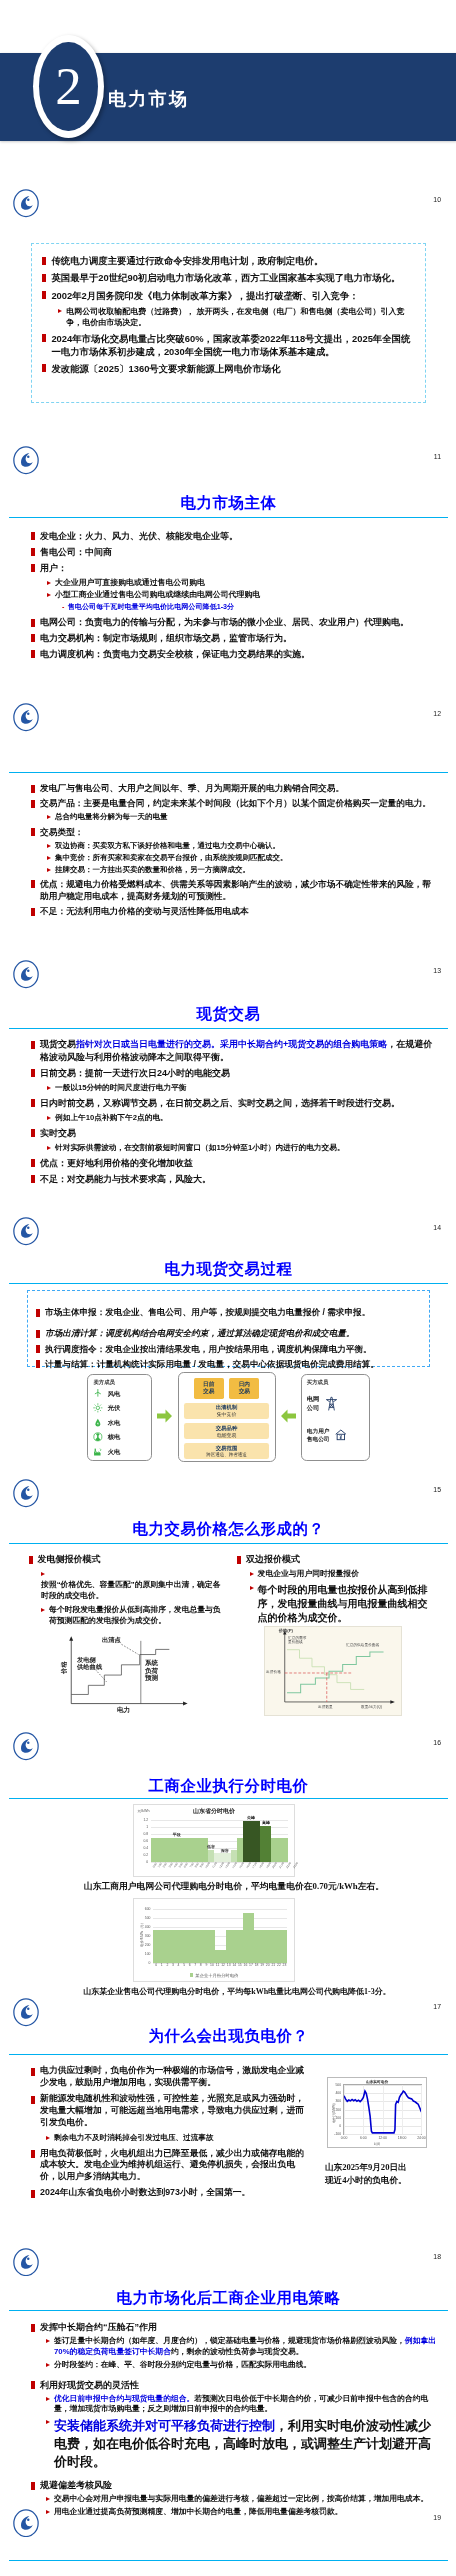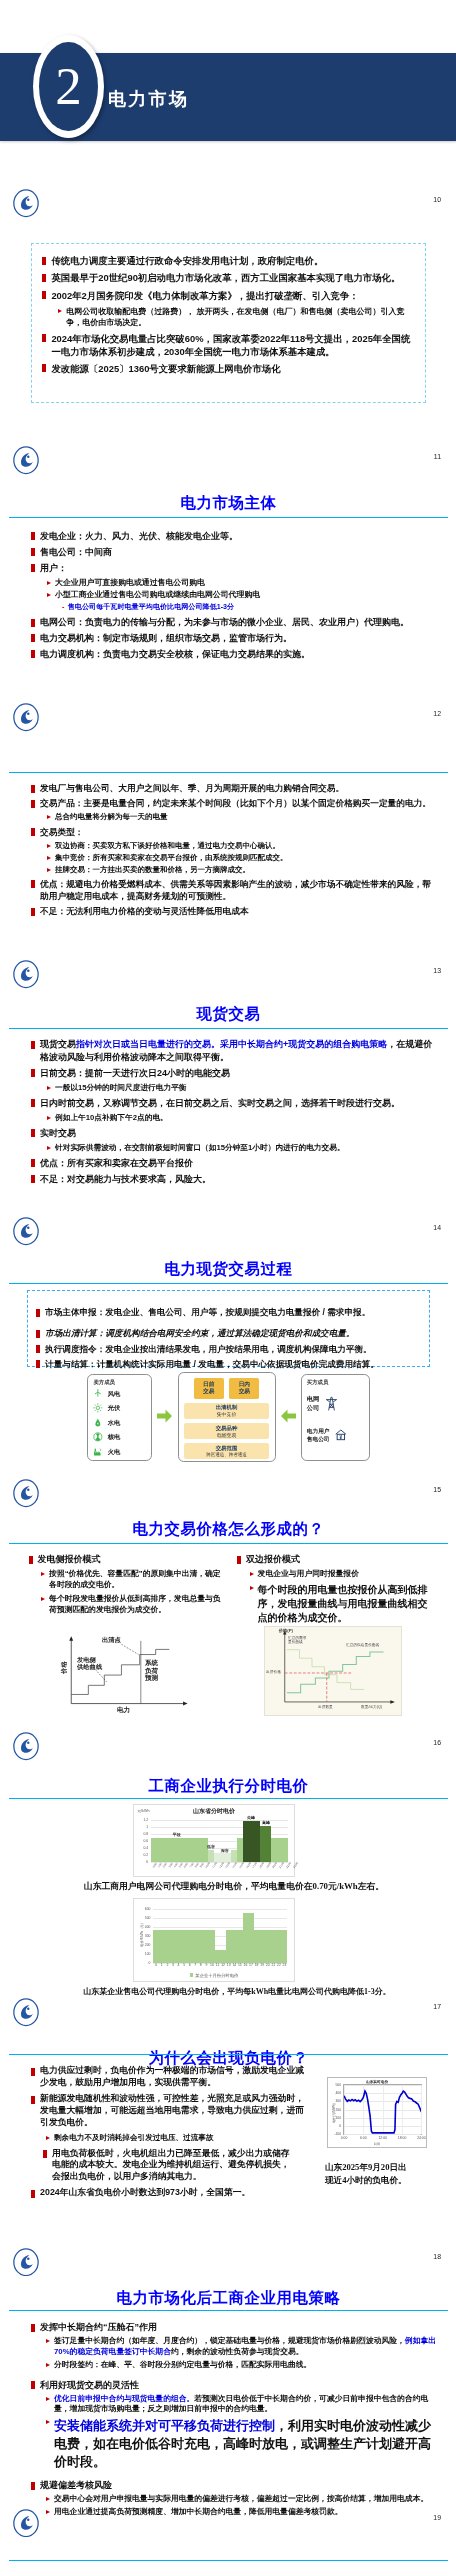--- a/index.html
+++ b/index.html
@@ -259,21 +259,21 @@
       <div class="b1row" style="margin:3.4px 0;">
           <span class="mk1"></span>
           <div class="t1">实时交易</div>
         </div>
       <div class="b2row" style="margin:1.1px 0 1.1px 16px;font-size:7.7px;">
           <span class="mk2"></span>
           <div class="t2">针对实际供需波动，在交割前极短时间窗口（如15分钟至1小时）内进行的电力交易。</div>
         </div>
       <div class="b1row" style="margin:3.4px 0;">
           <span class="mk1"></span>
-          <div class="t1">优点：所有买家和卖家在交易平台报价</div>
+          <div class="t1">优点：更好地利用价格的变化增加收益</div>
         </div>
       <div class="b1row" style="margin:3.4px 0;">
           <span class="mk1"></span>
           <div class="t1">不足：对交易能力与技术要求高，风险大。</div>
         </div>
     </div>
   </section>
 
   <section class="slide" style="top:1202px;height:263px;">
     <div class="logo">
@@ -428,21 +428,21 @@
         </svg>
     </div>
     <div class="pagenum">15</div>
     <h2 class="stitle" style="top:55px;">电力交易价格怎么形成的？</h2>
     <div class="underline" style="top:79px;"></div>
     <div class="content" style="left:28.5px;top:87px;width:194px;font-size:9px;">
       <div class="b1row" style="margin:2.3px 0;">
           <span class="mk1"></span>
           <div class="t1">发电侧报价模式</div>
         </div>
-      <div class="b2row" style="margin:3.4px 0 3.4px 12.6px;font-size:7.8px;">
+      <div class="b2row" style="margin:3.4px 0 3.4px 12.6px;font-size:7.8px;flex-direction:column;">
           <span class="mk2"></span>
           <div class="t2">按照“价格优先、容量匹配”的原则集中出清，确定各时段的成交电价。</div>
         </div>
       <div class="b2row" style="margin:3.4px 0 3.4px 12.6px;font-size:7.8px;">
           <span class="mk2"></span>
           <div class="t2">每个时段发电量报价从低到高排序，发电总量与负荷预测匹配的发电报价为成交价。</div>
         </div>
     </div>
     <div class="content" style="left:237px;top:87px;width:200px;font-size:9px;">
       <div class="b1row" style="margin:2.3px 0;">
@@ -674,36 +674,36 @@
 
   <section class="slide" style="top:1998px;height:237px;">
     <div class="logo" style="top:0px;">
       <svg width="26" height="28.5" viewBox="0 0 46 50">
           <ellipse cx="23" cy="25" rx="21.5" ry="23.5" fill="#fff" stroke="#2456A4" stroke-width="2.2"></ellipse>
           <path d="M15 33 C12 23 18 14 29 12 C23 17 21 21 23 26 C25 31 31 32 35 28 C32 36 21 40 15 33 Z" fill="#2456A4"></path>
           <circle cx="27" cy="19" r="2.2" fill="#2456A4"></circle>
         </svg>
     </div>
     <div class="pagenum" style="top:4.6px;">17</div>
-    <h2 class="stitle" style="top:50px;">为什么会出现负电价？</h2>
+    <h2 class="stitle" style="top:28px;">为什么会出现负电价？</h2>
     <div class="underline" style="top:56px;"></div>
     <div class="content" style="left:31px;top:65px;width:277px;font-size:8.8px;">
       <div class="b1row" style="margin:2.3px 0;">
           <span class="mk1"></span>
           <div class="t1" style="line-height:1.36;">电力供应过剩时，负电价作为一种极端的市场信号，激励发电企业减少发电，鼓励用户增加用电，实现供需平衡。</div>
         </div>
       <div class="b1row" style="margin:4px 0;">
           <span class="mk1"></span>
           <div class="t1" style="line-height:1.36;">新能源发电随机性和波动性强，可控性差，光照充足或风力强劲时，发电量大幅增加，可能远超当地用电需求，导致电力供应过剩，进而引发负电价。</div>
         </div>
       <div class="b2row" style="margin:1.1px 0 1.1px 15px;font-size:7.6px;">
           <span class="mk2"></span>
           <div class="t2">剩余电力不及时消耗掉会引发过电压、过流事故</div>
         </div>
-      <div class="b1row" style="margin:4px 12px;justify-content:flex-end;">
+      <div class="b1row" style="margin:4px 0;justify-content:flex-end;">
           <span class="mk1"></span>
           <div class="t1" style="line-height:1.36;">用电负荷极低时，火电机组出力已降至最低，减少出力或储存电能的成本较大。发电企业为维持机组运行、避免停机损失，会报出负电价，以用户多消纳其电力。</div>
         </div>
       <div class="b1row" style="margin:4px 0;">
           <span class="mk1"></span>
           <div class="t1" style="line-height:1.36;">2024年山东省负电价小时数达到973小时，全国第一。</div>
         </div>
     </div>
     <div class="chartbox" style="left:327px;top:79px;width:100px;height:71px;border-color:#BBB;">
       <div class="ctitle" style="top:1.1px;font-size:3.7px;">山东实时电价</div>

